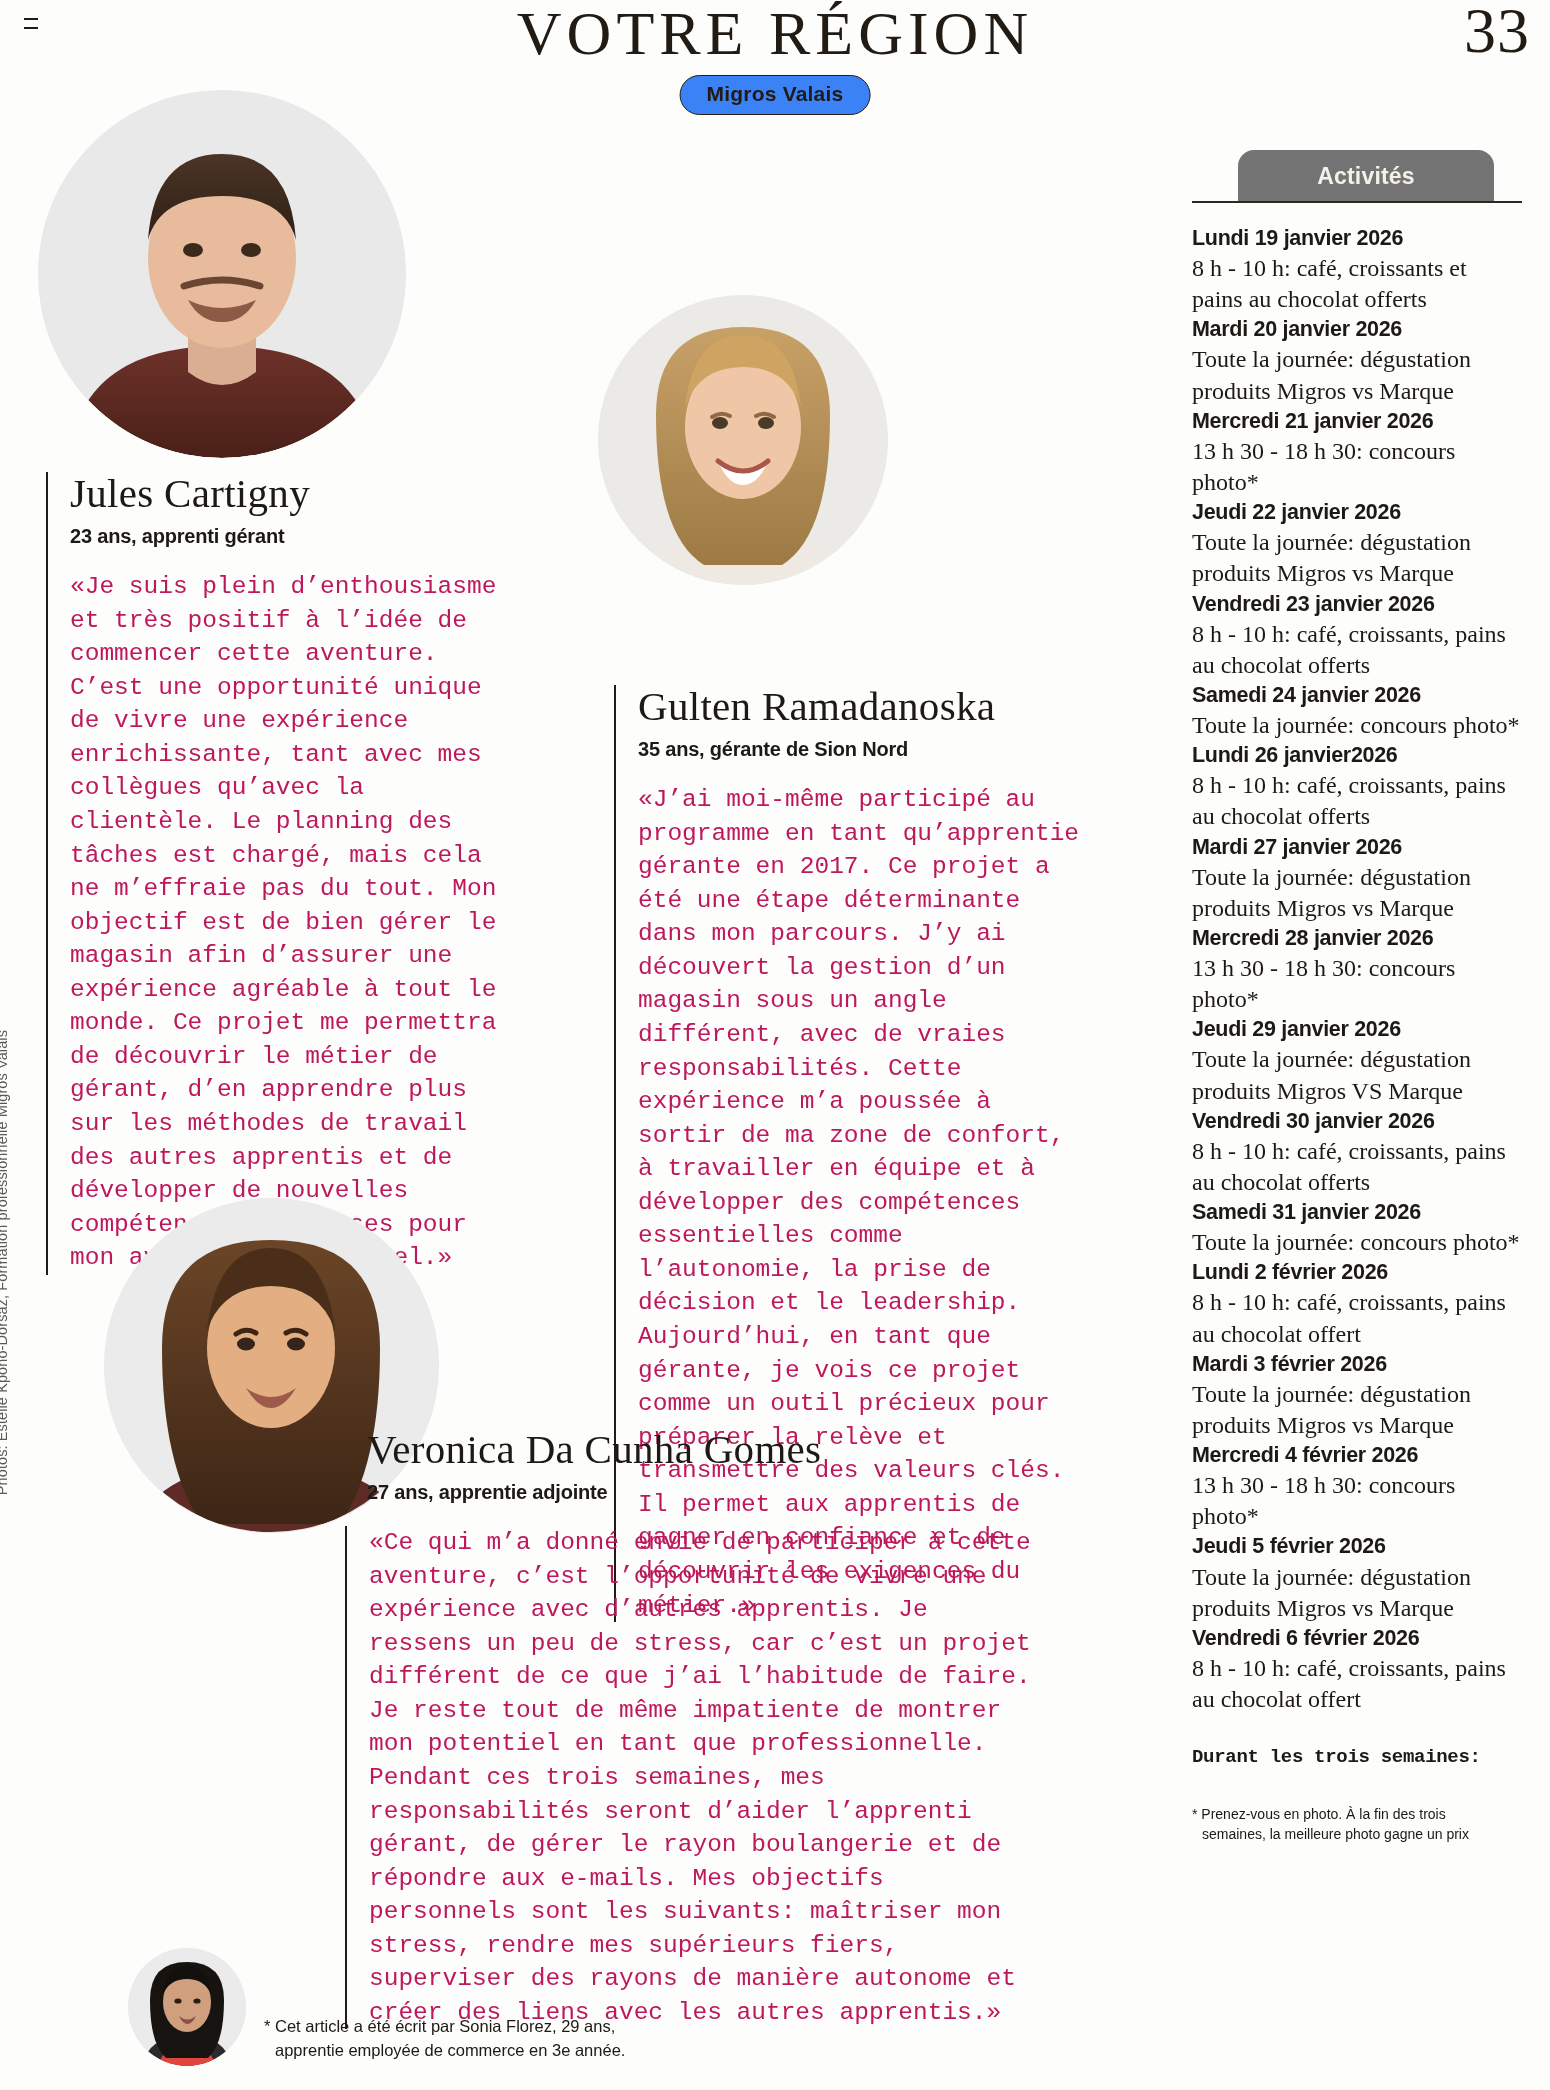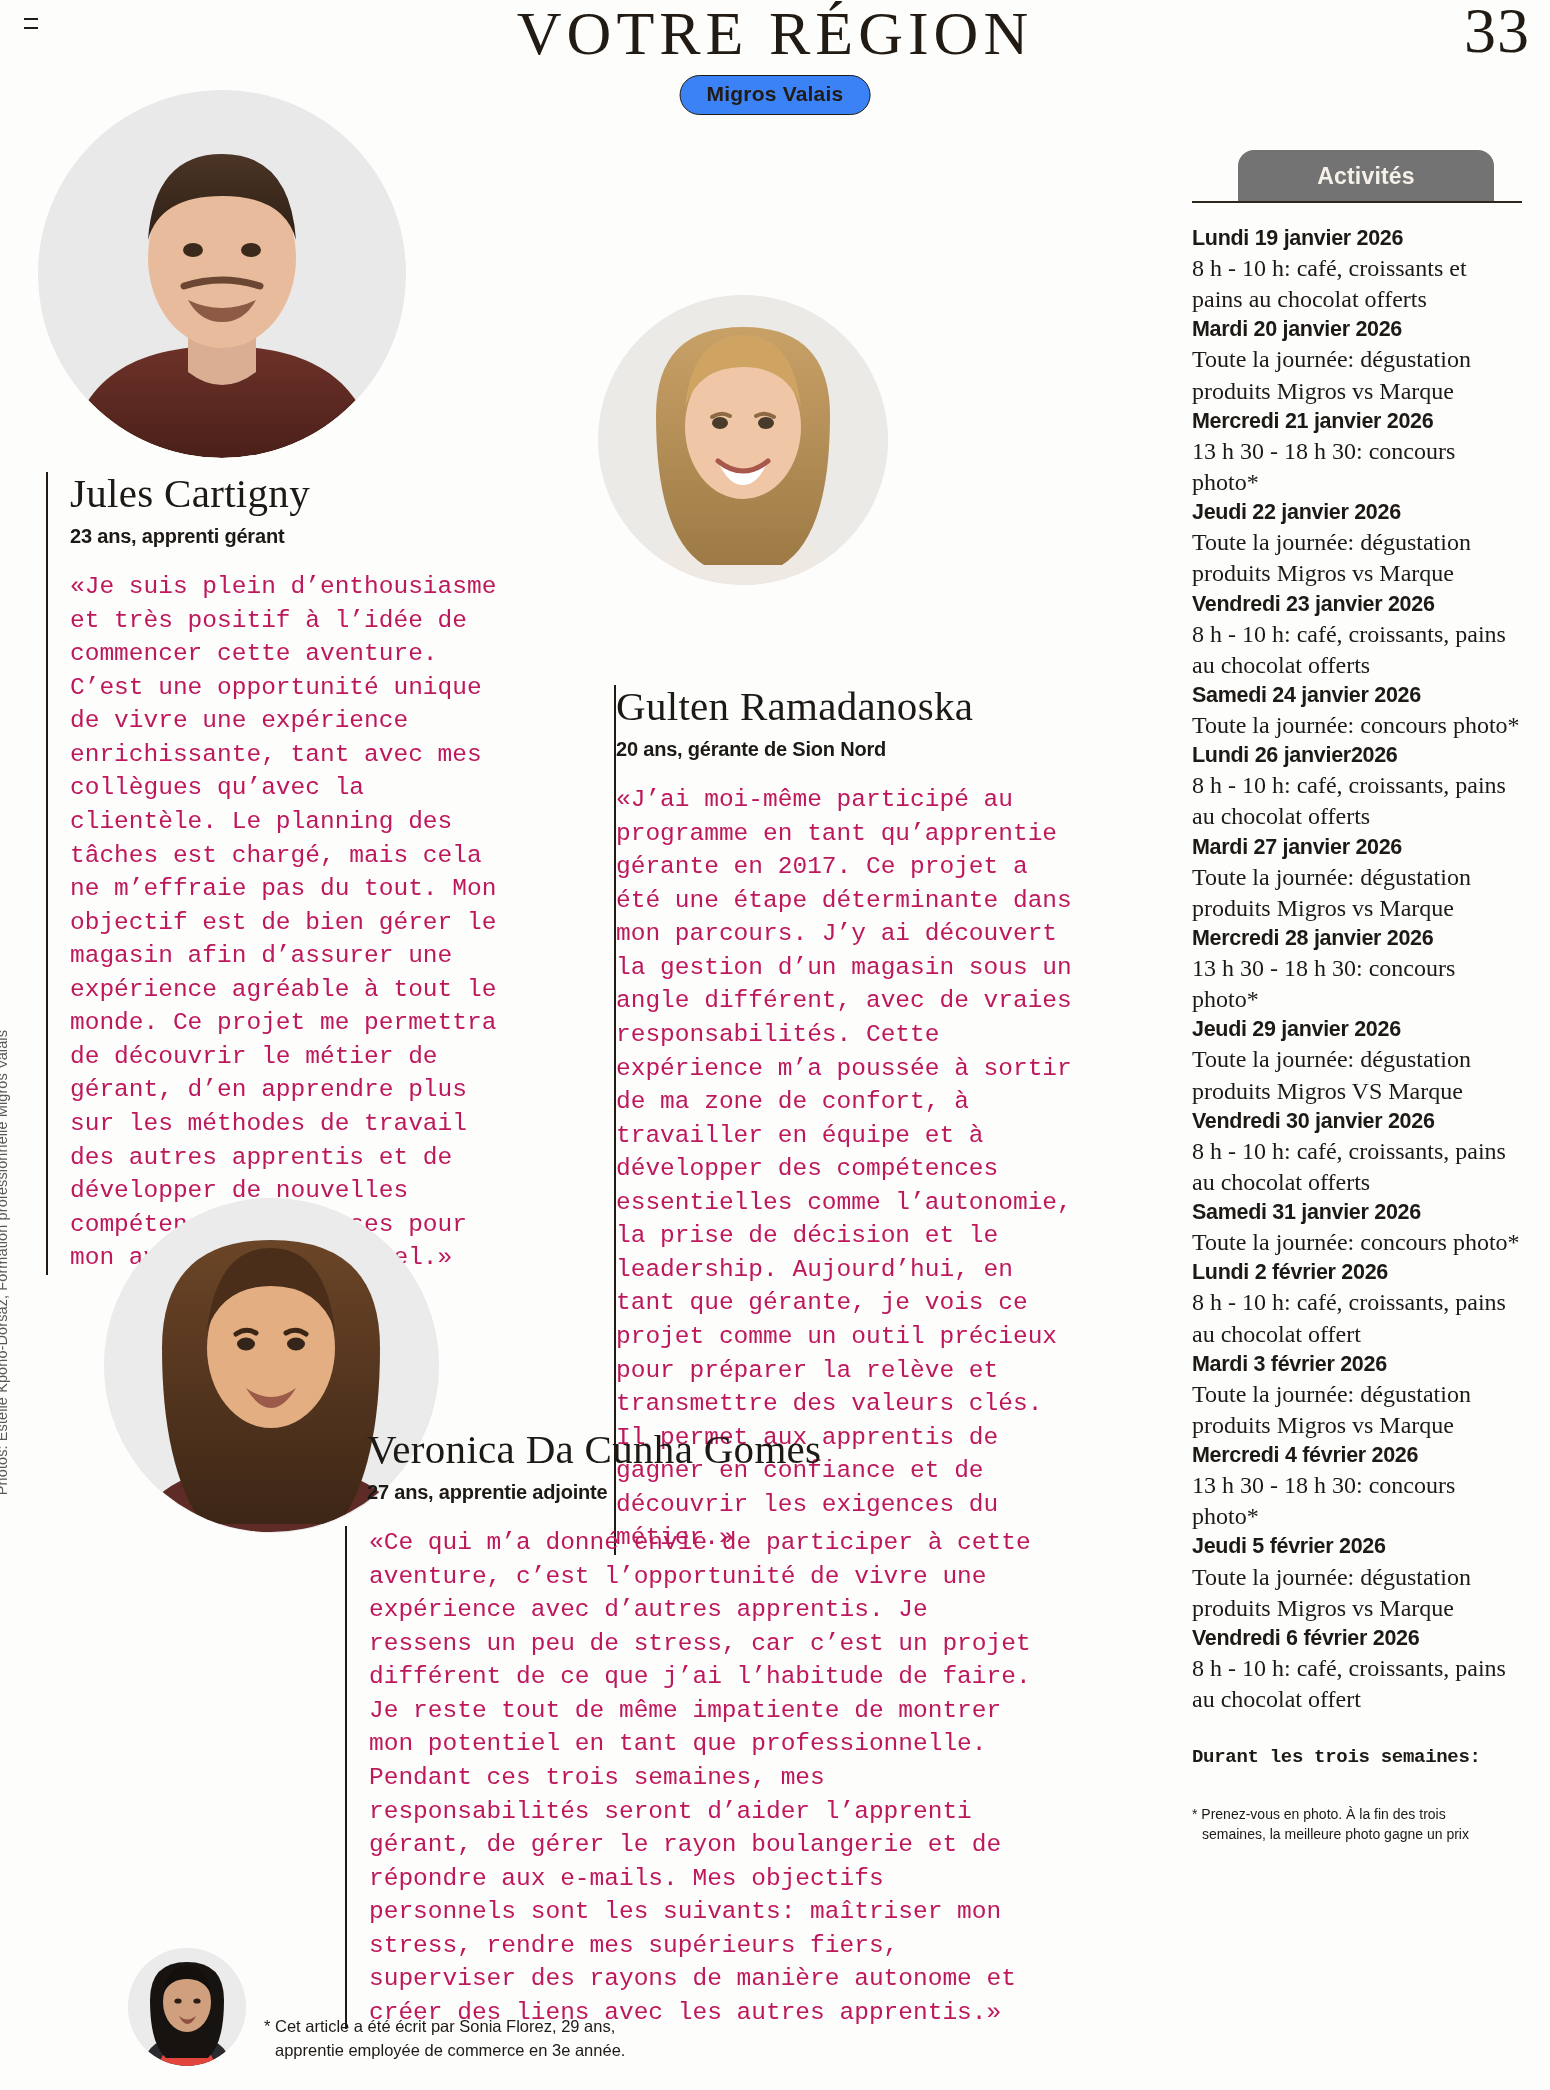--- a/index.html
+++ b/index.html
@@ -129,20 +129,21 @@
     top: 145px;
     width: 290px;
     height: 290px;
   }
   .block-gulten {
     position: absolute;
     left: 614px;
     top: 535px;
     width: 470px;
     border-left: 2px solid #211b14;
+    padding-left: 22px;
     box-sizing: border-box;
   }
 
   
   #portrait-veronica {
     left: 104px;
     top: 1048px;
     width: 335px;
     height: 335px;
   }
@@ -403,21 +404,21 @@
           <path d="M114 122 q9 -6 18 -1" stroke="#8b6a44" stroke-width="4" fill="none" stroke-linecap="round"></path>
           <path d="M158 121 q9 -5 18 1" stroke="#8b6a44" stroke-width="4" fill="none" stroke-linecap="round"></path>
           <path d="M120 166 q25 20 50 0 q-10 24 -25 24 q-15 0 -25 -24 Z" fill="#ffffff"></path>
           <path d="M120 166 q25 20 50 0" stroke="#a8574d" stroke-width="5" fill="none" stroke-linecap="round"></path>
         </g>
       </svg>
     </div>
 
     <div class="block-gulten">
       <h2 class="name">Gulten Ramadanoska</h2>
-      <p class="role">20 ans, gérante de Sion Nord</p>
+      <p class="role">35 ans, gérante de Sion Nord</p>
       <p class="bodytext">«J’ai moi-même participé au programme en tant qu’apprentie gérante en 2017. Ce projet a été une étape déterminante dans mon parcours. J’y ai découvert la gestion d’un magasin sous un angle différent, avec de vraies responsabilités. Cette expérience m’a poussée à sortir de ma zone de confort, à travailler en équipe et à développer des compétences essentielles comme l’autonomie, la prise de décision et le leadership. Aujourd’hui, en tant que gérante, je vois ce projet comme un outil précieux pour préparer la relève et transmettre des valeurs clés. Il permet aux apprentis de gagner en confiance et de découvrir les exigences du métier.»</p>
     </div>
 
     <div class="portrait" id="portrait-veronica">
       <svg class="photo-inner" viewBox="0 0 335 335" preserveAspectRatio="xMidYMid slice">
         <defs>
           <clipPath id="clipV">
               <circle cx="167" cy="167" r="167"></circle>
             </clipPath>
           <linearGradient id="hairV" x1="0" y1="0" x2="0" y2="1">

